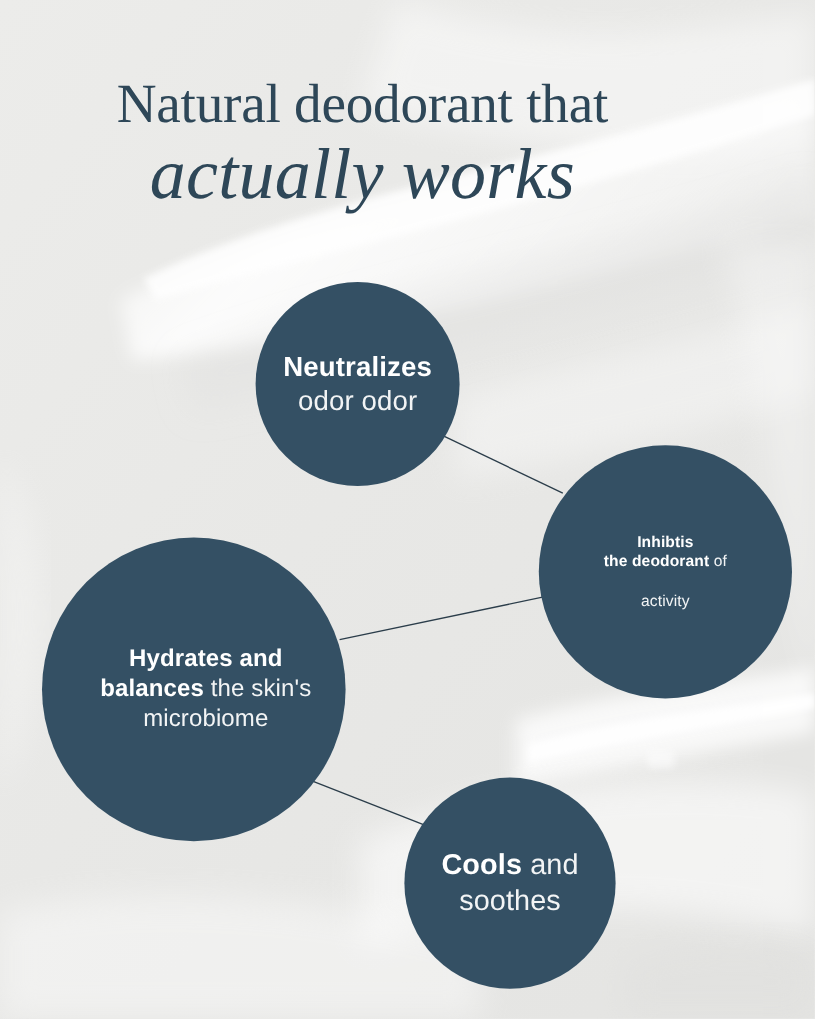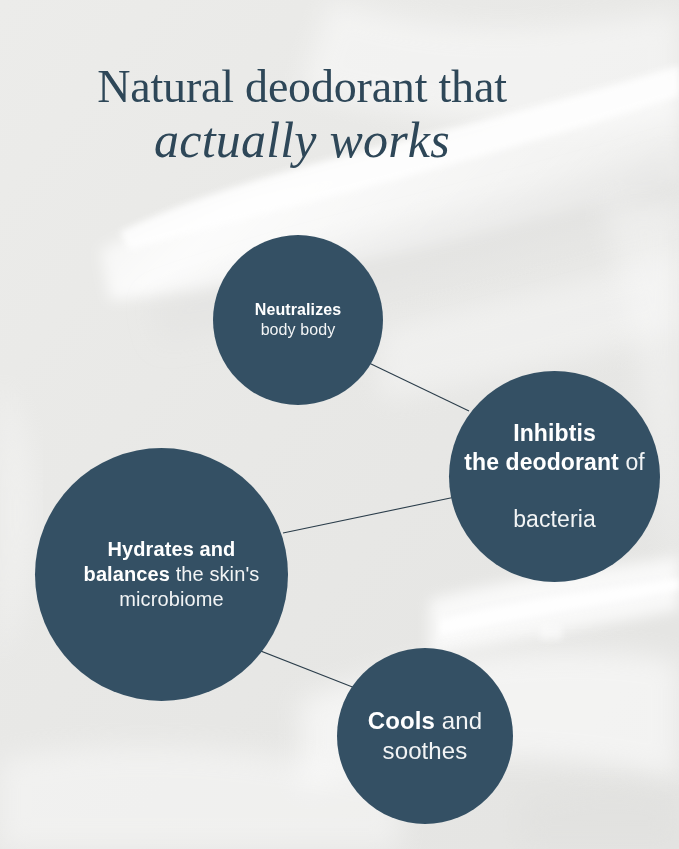--- a/index.html
+++ b/index.html
@@ -44,21 +44,21 @@
     z-index: 5;
   }
   .headline-line1 {
     display: block;
     font-size: 46px;
     font-weight: 400;
     letter-spacing: -0.2px;
   }
   .headline-line2 {
     display: block;
-    font-size: 50px;
+    font-size: 60px;
     font-weight: 400;
     font-style: italic;
     letter-spacing: 0.2px;
     margin-top: 2px;
   }
 
   
   #connectors {
     position: absolute;
     inset: 0;
@@ -91,29 +91,29 @@
     font-weight: 700;
     color: #ffffff;
   }
 
   #bubble-neutralizes {
     left: 213px;
     top: 235px;
     width: 170px;
     height: 170px;
   }
-  #bubble-neutralizes .bubble-text { font-size: 16px; }
+  #bubble-neutralizes .bubble-text { font-size: 23px; }
 
   #bubble-inhibits {
     left: 449px;
     top: 371px;
     width: 211px;
     height: 211px;
   }
-  #bubble-inhibits .bubble-text { font-size: 23px; }
+  #bubble-inhibits .bubble-text { font-size: 13px; }
 
   #bubble-hydrates {
     left: 35px;
     top: 448px;
     width: 253px;
     height: 253px;
   }
   #bubble-hydrates .bubble-text { font-size: 20px; padding-left: 30px; }
 
   #bubble-cools {
@@ -195,31 +195,31 @@
 
   <svg id="connectors" viewBox="0 0 679 849" preserveAspectRatio="none" aria-hidden="true">
     <line x1="369" y1="363" x2="469" y2="411" stroke="#2b3d4a" stroke-width="1.1"></line>
     <line x1="283" y1="533" x2="460" y2="496" stroke="#2b3d4a" stroke-width="1.1"></line>
     <line x1="253" y1="648" x2="355" y2="688" stroke="#2b3d4a" stroke-width="1.1"></line>
   </svg>
 
   <div class="bubble" id="bubble-neutralizes">
     <span class="bubble-text">
       <b>Neutralizes</b><br>
-      <span>body body</span>
+      <span>odor odor</span>
     </span>
   </div>
 
   <div class="bubble" id="bubble-inhibits">
     <span class="bubble-text">
       <b>Inhibtis</b><br>
       <b>the deodorant</b>
       <span>of</span><br>
       <br>
-      <span>bacteria</span>
+      <span>activity</span>
     </span>
   </div>
 
   <div class="bubble" id="bubble-hydrates">
     <span class="bubble-text">
       <b>Hydrates and balances</b>
       <span>the skin's microbiome</span>
     </span>
   </div>
 

